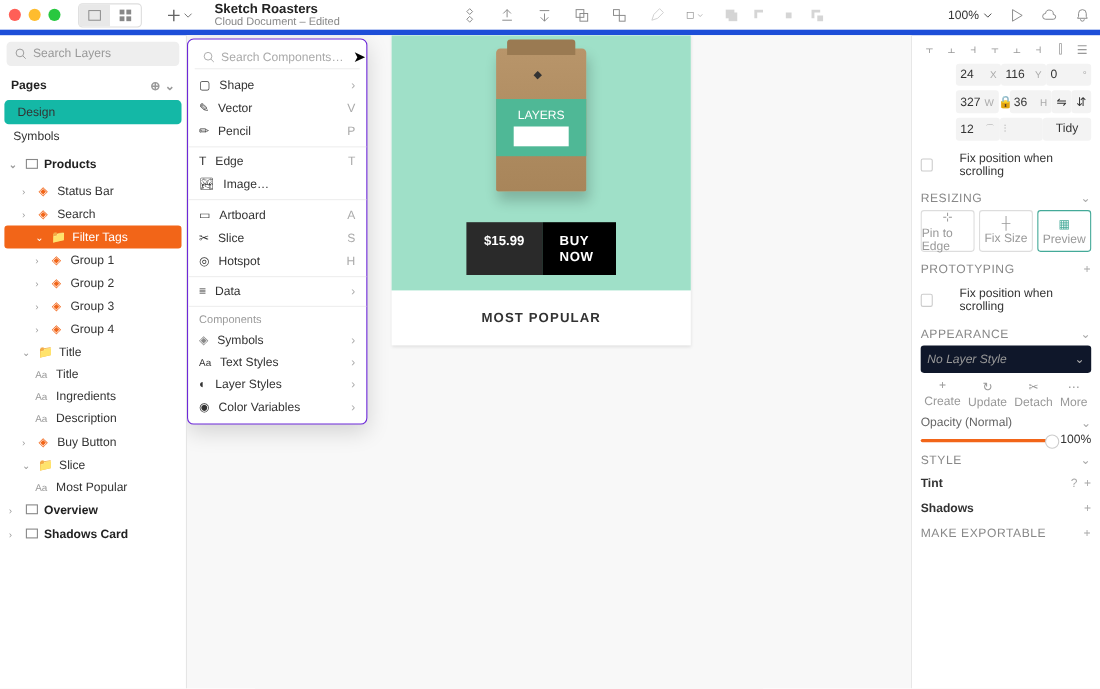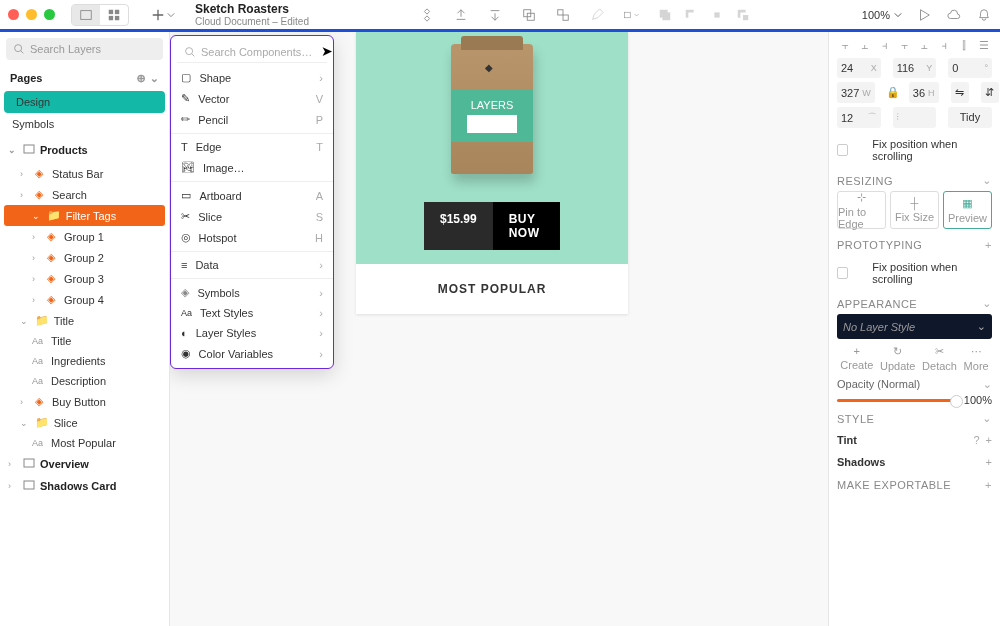--- a/index.html
+++ b/index.html
@@ -1,17 +1,17 @@
 <!DOCTYPE html>
 <html><head>
 <meta charset="utf-8">
 <style>
 * { margin:0; padding:0; box-sizing:border-box; font-family:-apple-system,BlinkMacSystemFont,"Segoe UI",sans-serif; font-size:11px; }
 body { background:#fff; color:#333; width:1000px; height:626px; overflow:hidden; user-select:none; }
-.topbar { height:32px; display:flex; align-items:center; border-bottom:3px solid #1d4ed8; padding:0 8px; gap:8px; }
+.topbar { height:32px; display:flex; align-items:center; border-bottom:5px solid #1d4ed8; padding:0 8px; gap:8px; }
 .traffic { display:flex; gap:7px; margin-right:8px; }
 .dot { width:11px; height:11px; border-radius:50%; }
 .red{background:#ff5f57;} .yellow{background:#febc2e;} .green{background:#28c840;}
 .view-toggle { display:flex; border:1px solid #ddd; border-radius:4px; }
 .view-btn { width:28px; height:20px; display:flex; align-items:center; justify-content:center; color:#888; }
 .view-btn.active{background:#e8e8e8;}
 .insert-btn { display:flex; align-items:center; gap:2px; color:#666; margin-left:14px; }
 .doc-title { margin-left:12px; }
 .doc-title .t { font-weight:600; font-size:12px; color:#222; }
 .doc-title .s { font-size:10px; color:#888; }
@@ -52,21 +52,21 @@
 .menu-search { margin:2px 6px 4px; padding:3px 6px; color:#aaa; display:flex; align-items:center; gap:4px; border-bottom:1px solid #eee; }
 .menu-row { padding:4px 10px; display:flex; align-items:center; gap:8px; color:#333; }
 .menu-row .k { margin-left:auto; color:#aaa; }
 .menu-sep { height:1px; background:#eee; margin:3px 0; }
 .menu-head { padding:4px 10px 2px; color:#999; font-size:10px; }
 .cursor { position:absolute; left:150px; top:7px; z-index:20; font-size:14px; color:#000; }
 
 .rightpanel { width:172px; border-left:1px solid #e5e5e5; padding:6px 8px; overflow:hidden; color:#333; }
 .align-row { display:flex; justify-content:space-between; margin-bottom:6px; }
 .al { width:16px; height:14px; color:#999; display:flex; align-items:center; justify-content:center; }
-.dims { display:flex; gap:12px; margin-bottom:4px; }
+.dims { display:flex; gap:0; margin-bottom:4px;margin-left:32px; }
 .dim { flex:1; background:#f3f3f3; border-radius:3px; padding:4px 4px; display:flex; align-items:center; gap:3px; }
 .dim .v { flex:1; } .dim .l { color:#aaa; font-size:9px; }
 .tidy { background:#f3f3f3; border-radius:3px; padding:4px 8px; text-align:center; }
 .chk { display:flex; align-items:center; gap:24px; padding:6px 0; }
 .chk .box { width:12px; height:12px; border:1px solid #ccc; border-radius:2px; }
 .sec { padding:6px 0 4px; font-size:9px; letter-spacing:0.5px; color:#888; display:flex; align-items:center; }
 .sec .r { margin-left:auto; color:#aaa; }
 .resize-boxes { display:flex; gap:4px; margin-bottom:4px; }
 .rbox { flex:1; border:1px solid #ddd; border-radius:3px; height:38px; display:flex; flex-direction:column; align-items:center; justify-content:center; font-size:8px; color:#999; gap:2px; }
 .rbox.sel { border-color:#4a9; }
@@ -364,20 +364,21 @@
           <span>Hotspot</span>
           <span class="k">H</span>
         </div>
       <div class="menu-sep"></div>
       <div class="menu-row">
           <span>≡</span>
           <span>Data</span>
           <span class="k">›</span>
         </div>
       <div class="menu-sep"></div>
+      <div class="menu-head">Components</div>
       <div class="menu-row">
           <span style="color:#888">◈</span>
           <span>Symbols</span>
           <span class="k">›</span>
         </div>
       <div class="menu-row">
           <span style="font-size:9px">Aa</span>
           <span>Text Styles</span>
           <span class="k">›</span>
         </div>

